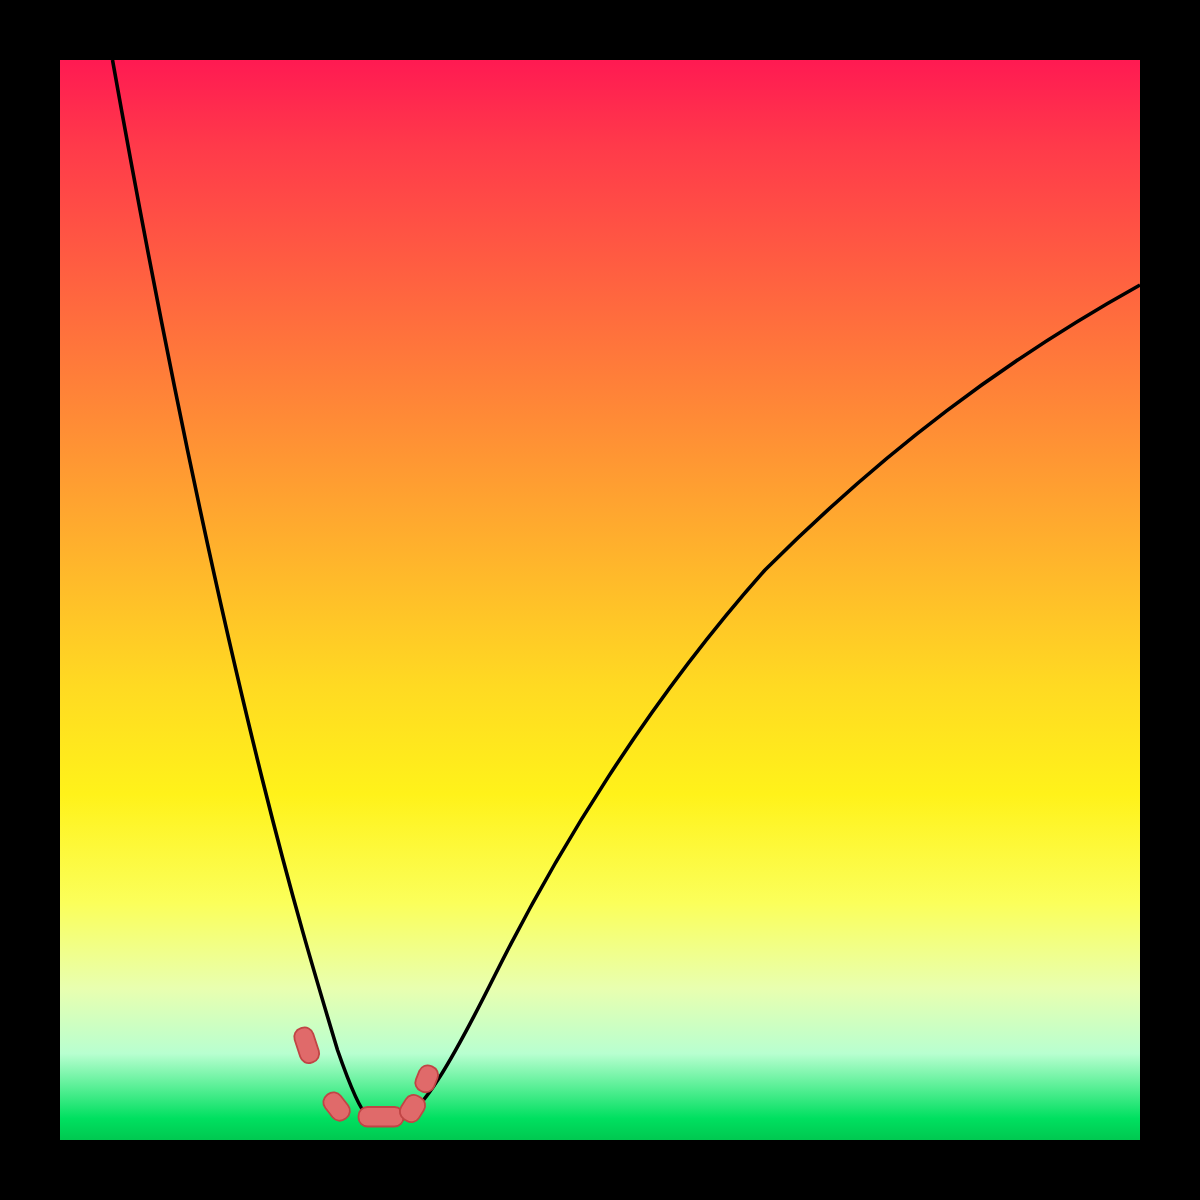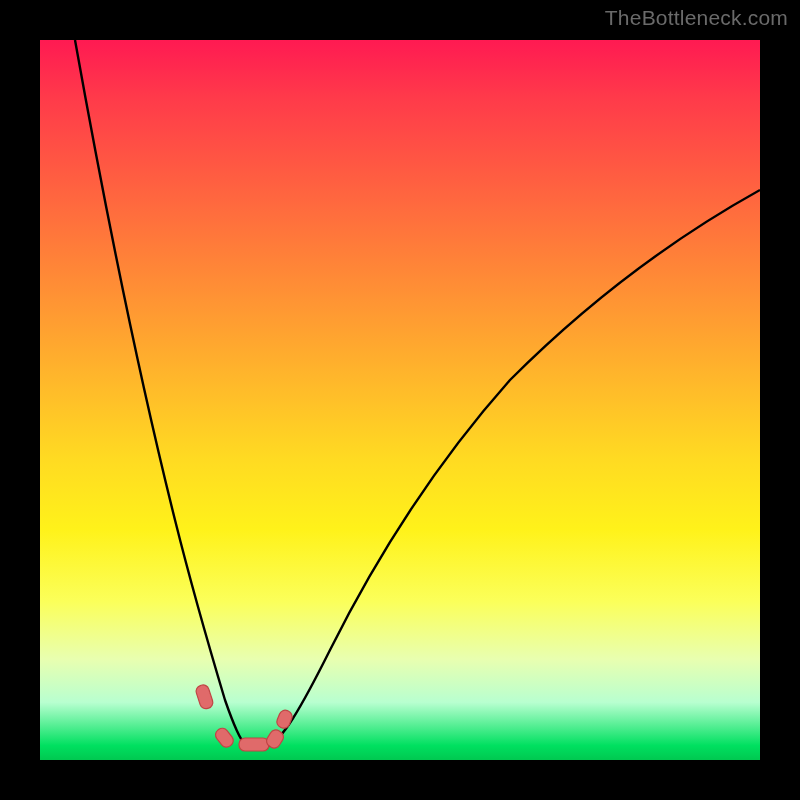--- a/index.html
+++ b/index.html
@@ -55,21 +55,20 @@
     color: #6a6a6a;
     font-size: 21px;
     letter-spacing: 0.2px;
     user-select: none;
   }
 </style>
 </head>
 <body>
 
 <div class="frame">
-  <div class="watermark">TheBottleneck.com</div>
 
   <div class="plot">
     <svg class="curves" viewBox="0 0 720 720" preserveAspectRatio="none">
       <path d="M 35 0
                C 60 140, 95 320, 135 480
                C 155 560, 170 610, 185 660
                C 193 683, 200 700, 205 704" fill="none" stroke="#000" stroke-width="2.4"></path>
       <path d="M 205 704
                Q 215 707, 228 706" fill="none" stroke="#000" stroke-width="2.4"></path>
       <path d="M 228 706

